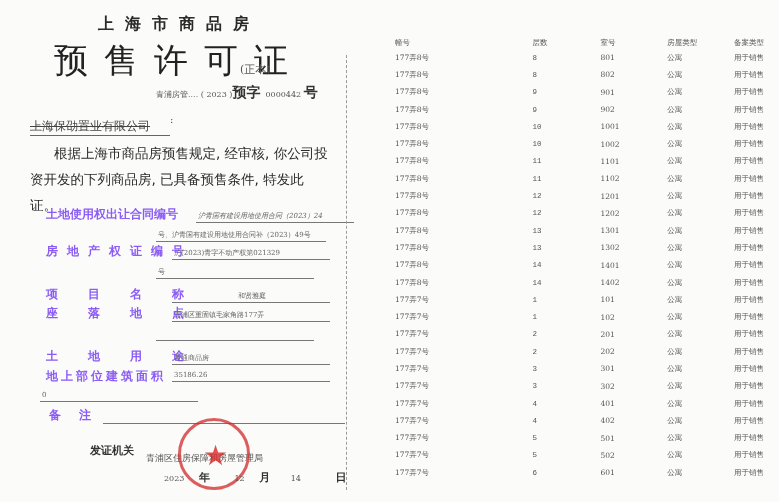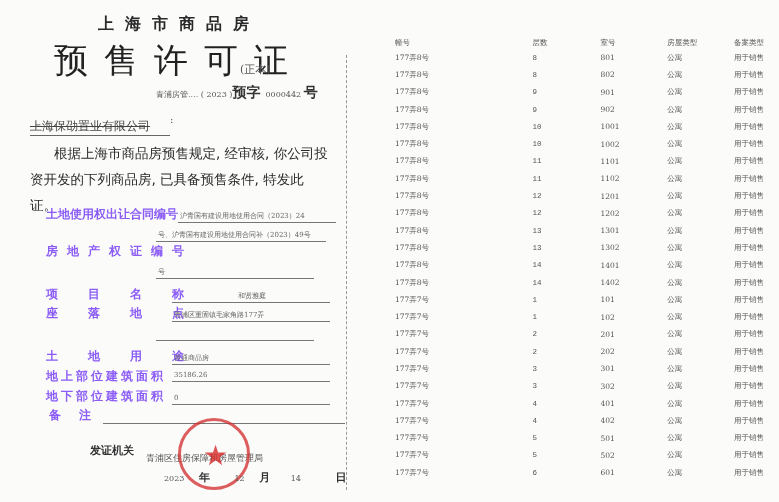--- a/index.html
+++ b/index.html
@@ -48,28 +48,29 @@
 </div>
 
 <div class="abs company">上海保劭置业有限公司</div>
 <div class="abs company-colon">:</div>
 
 <div class="abs para">根据上海市商品房预售规定, 经审核, 你公司投资开发的下列商品房, 已具备预售条件, 特发此证。</div>
 
 <div class="abs" style="left:30px; top:206px;">
   <div style="display:flex; align-items:flex-end;">
     <span class="field-label" style="width:auto; font-family:'DejaVu Sans','Liberation Sans',sans-serif;">土地使用权出让合同编号</span>
-    <span class="field-line" style="margin-left:0;">沪青国有建设用地使用合同（2023）24</span>
+    <span class="field-line" style="margin-left:18px;font-style:italic;">沪青国有建设用地使用合同（2023）24</span>
   </div>
   <div class="field-line" style="margin-left:126px; margin-top:5px; width:170px;">号、沪青国有建设用地使用合同补（2023）49号</div>
 </div>
 
 <div class="abs" style="left:30px; top:243px;">
   <div style="display:flex; align-items:flex-end;">
     <span class="field-label" style="letter-spacing:9px;">房地产权证编号</span>
+    <span class="field-line" style="margin-left:10px;">沪(2023)青字不动产权第021329</span>
   </div>
   <div class="field-line" style="margin-left:126px; margin-top:5px;">号</div>
 </div>
 
 <div class="abs" style="left:30px; top:286px; display:flex; align-items:flex-end;">
   <span class="field-label" style="letter-spacing:30px;">项目名称</span>
   <span class="field-line" style="margin-left:10px;text-align:center;">和贤雅庭</span>
 </div>
 
 <div class="abs" style="left:30px; top:305px;">
@@ -84,21 +85,20 @@
   <span class="field-label" style="letter-spacing:30px;">土地用途</span>
   <span class="field-line" style="margin-left:10px;">普通商品房</span>
 </div>
 
 <div class="abs" style="left:30px; top:368px; display:flex; ">
   <span class="field-label" style="letter-spacing:3px;">地上部位建筑面积</span>
   <span class="field-line" style="margin-left:10px;">35186.26</span>
 </div>
 
 <div class="abs" style="left:30px; top:388px; display:flex; align-items:flex-end;">
-  <span class="field-label" style="letter-spacing:3px;">地下部位建筑面积</span>
   <span class="field-line" style="margin-left:10px;">0</span>
 </div>
 
 <div class="abs" style="left:33px; top:407px; display:flex; align-items:flex-end;">
   <span class="field-label" style="width:auto; letter-spacing:18px;">备注</span>
   <span class="remark-line" style="margin-left:-6px; width:242px;"></span>
 </div>
 
 <div class="abs issuer-label">发证机关</div>
 <div class="abs issuer-value">青浦区住房保障和房屋管理局</div>

